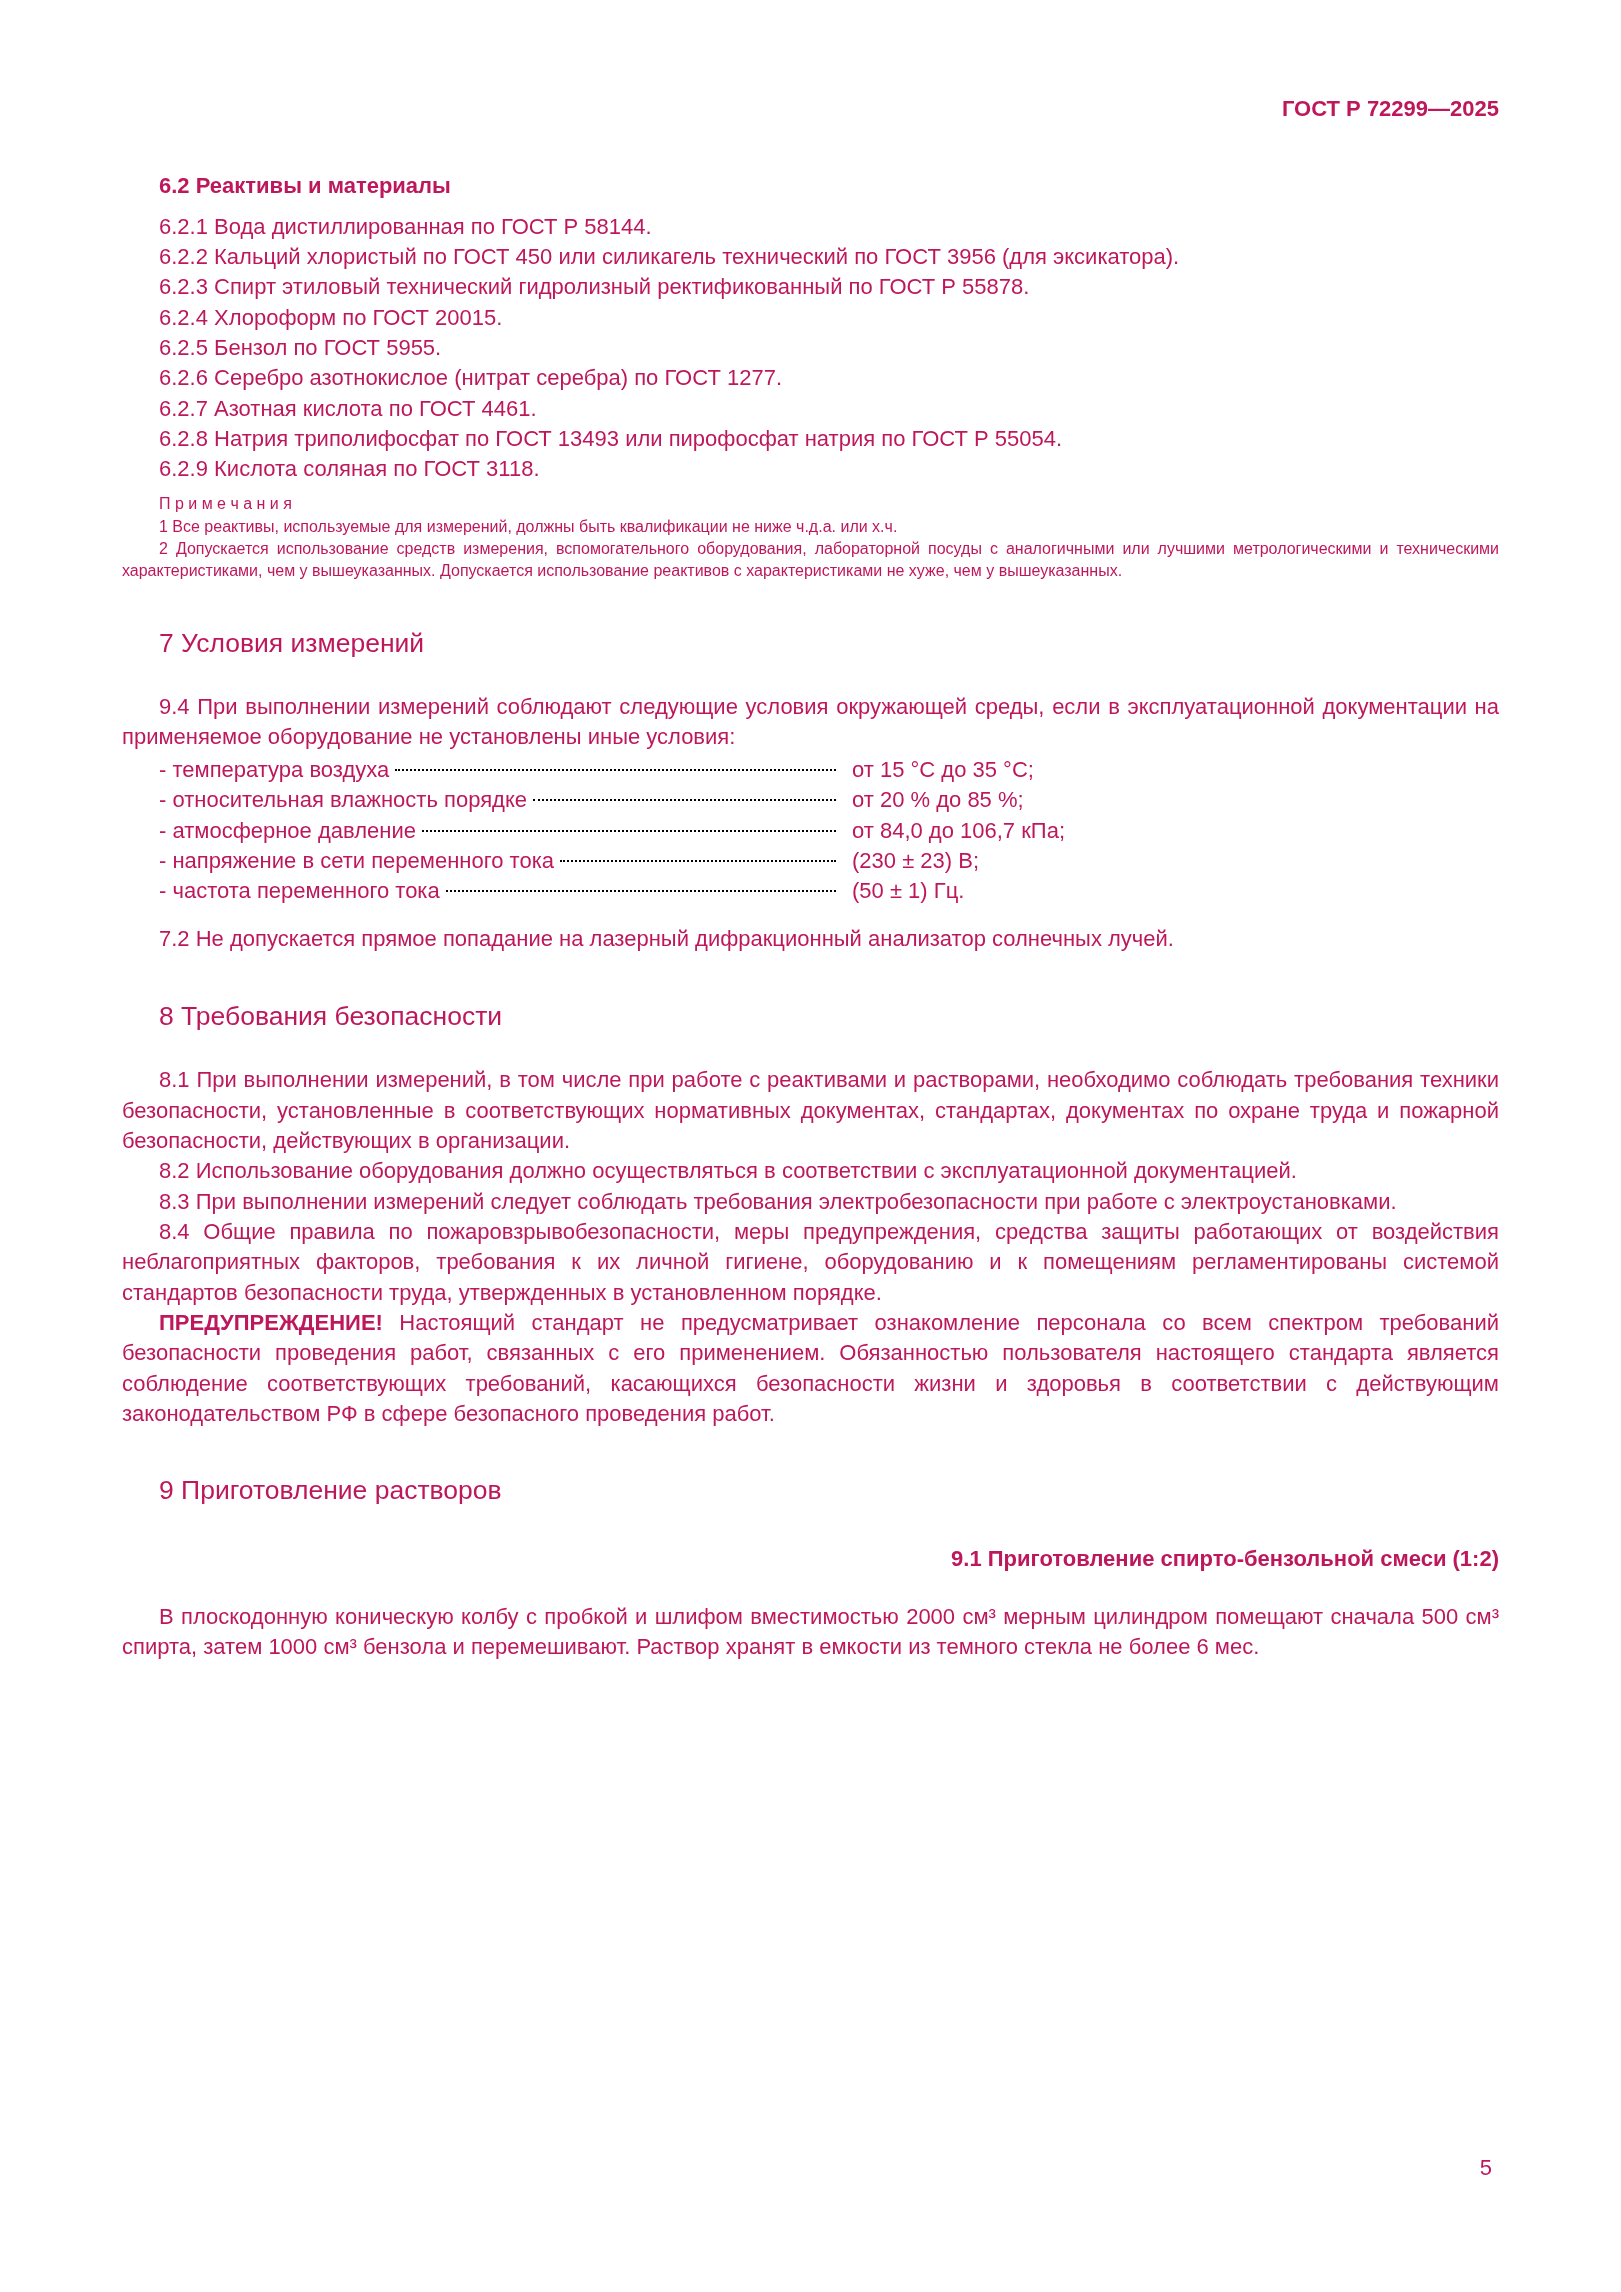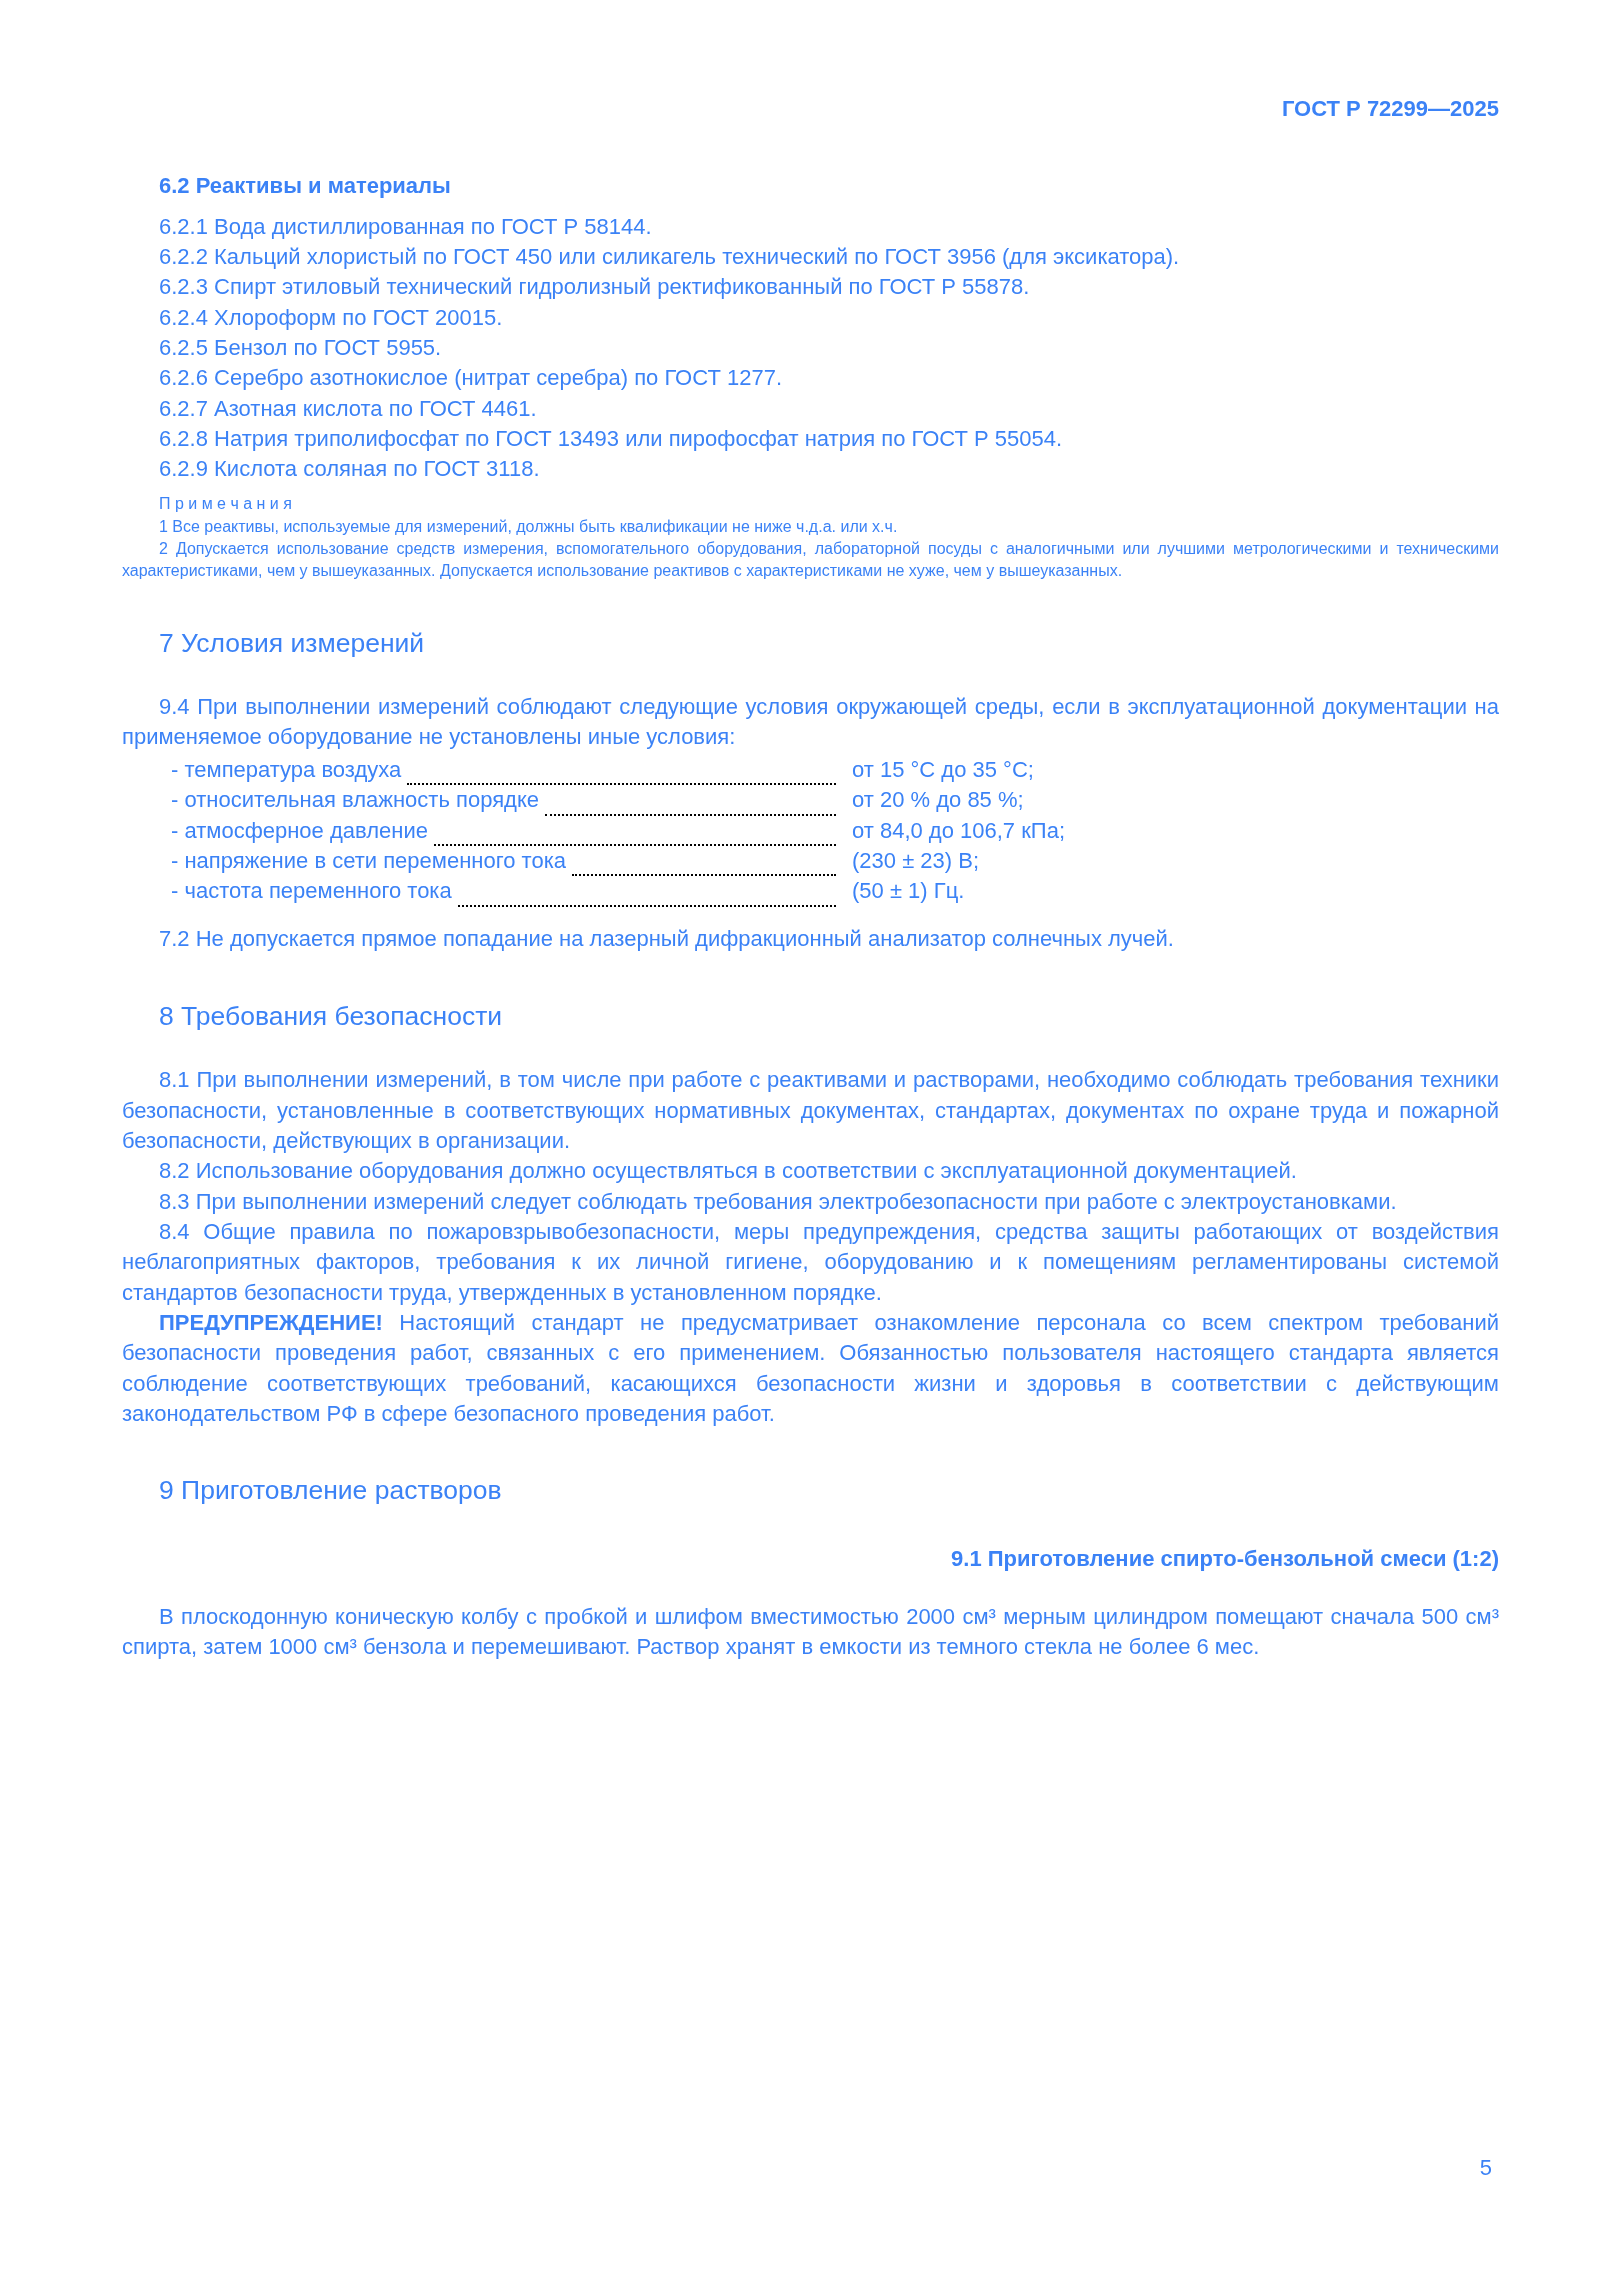--- a/index.html
+++ b/index.html
@@ -3,21 +3,21 @@
 <meta charset="utf-8">
 <style>
   * { margin: 0; padding: 0; box-sizing: border-box; }
   html, body { background: #ffffff; }
   .page {
     position: relative;
     width: 1621px;
     height: 2293px;
     margin: 0 auto;
     background: #ffffff;
-    color: #3b82f6;
+    color: #be185d;
     font-family: "Liberation Sans", sans-serif;
     font-size: 22px;
     line-height: 1.38;
     padding: 94px 122px 0 122px;
     overflow: hidden;
   }
   .doc-header {
     text-align: right;
     font-weight: bold;
     margin-bottom: 47px;
@@ -37,21 +37,21 @@
   }
   h3 {
     font-size: 22px;
     font-weight: bold;
     text-indent: 37px;
     text-align: right;
     margin: 35px 0 27.4px 0;
   }
   .para-gap { margin-top: 17.6px; }
   .params { width: 975px; padding-left: 37px; margin: 2px 0 3.9px 0; }
-  .param-row { display: flex; align-items: flex-end; margin-left: 12px; }
+  .param-row { display: flex; align-items: center; }
   .param-label { white-space: nowrap; }
   .leader {
     flex: 1;
     min-width: 23.5px;
     border-bottom: 2px dotted #000;
     margin: 0 15.7px 0 5.9px;
   }
   .param-value { width: 245px; flex: 0 0 auto; white-space: nowrap; }
   .warning-lead { font-weight: bold; }
   .page-number {

